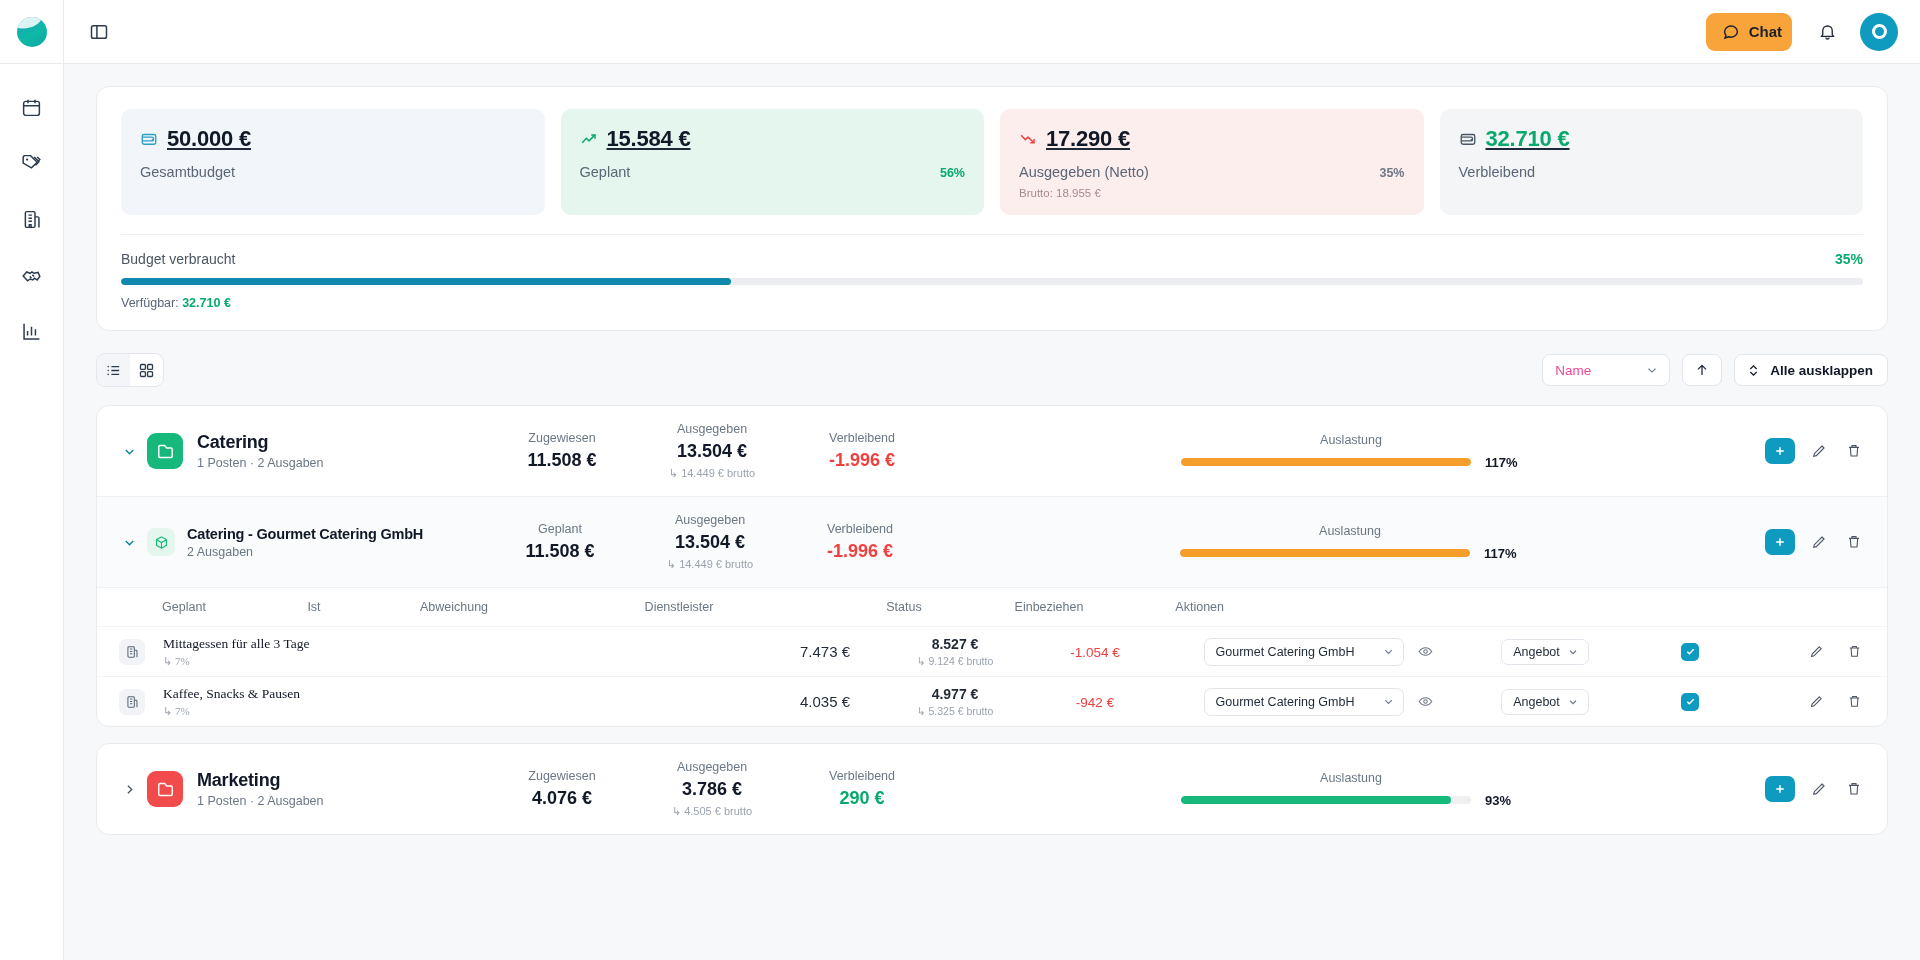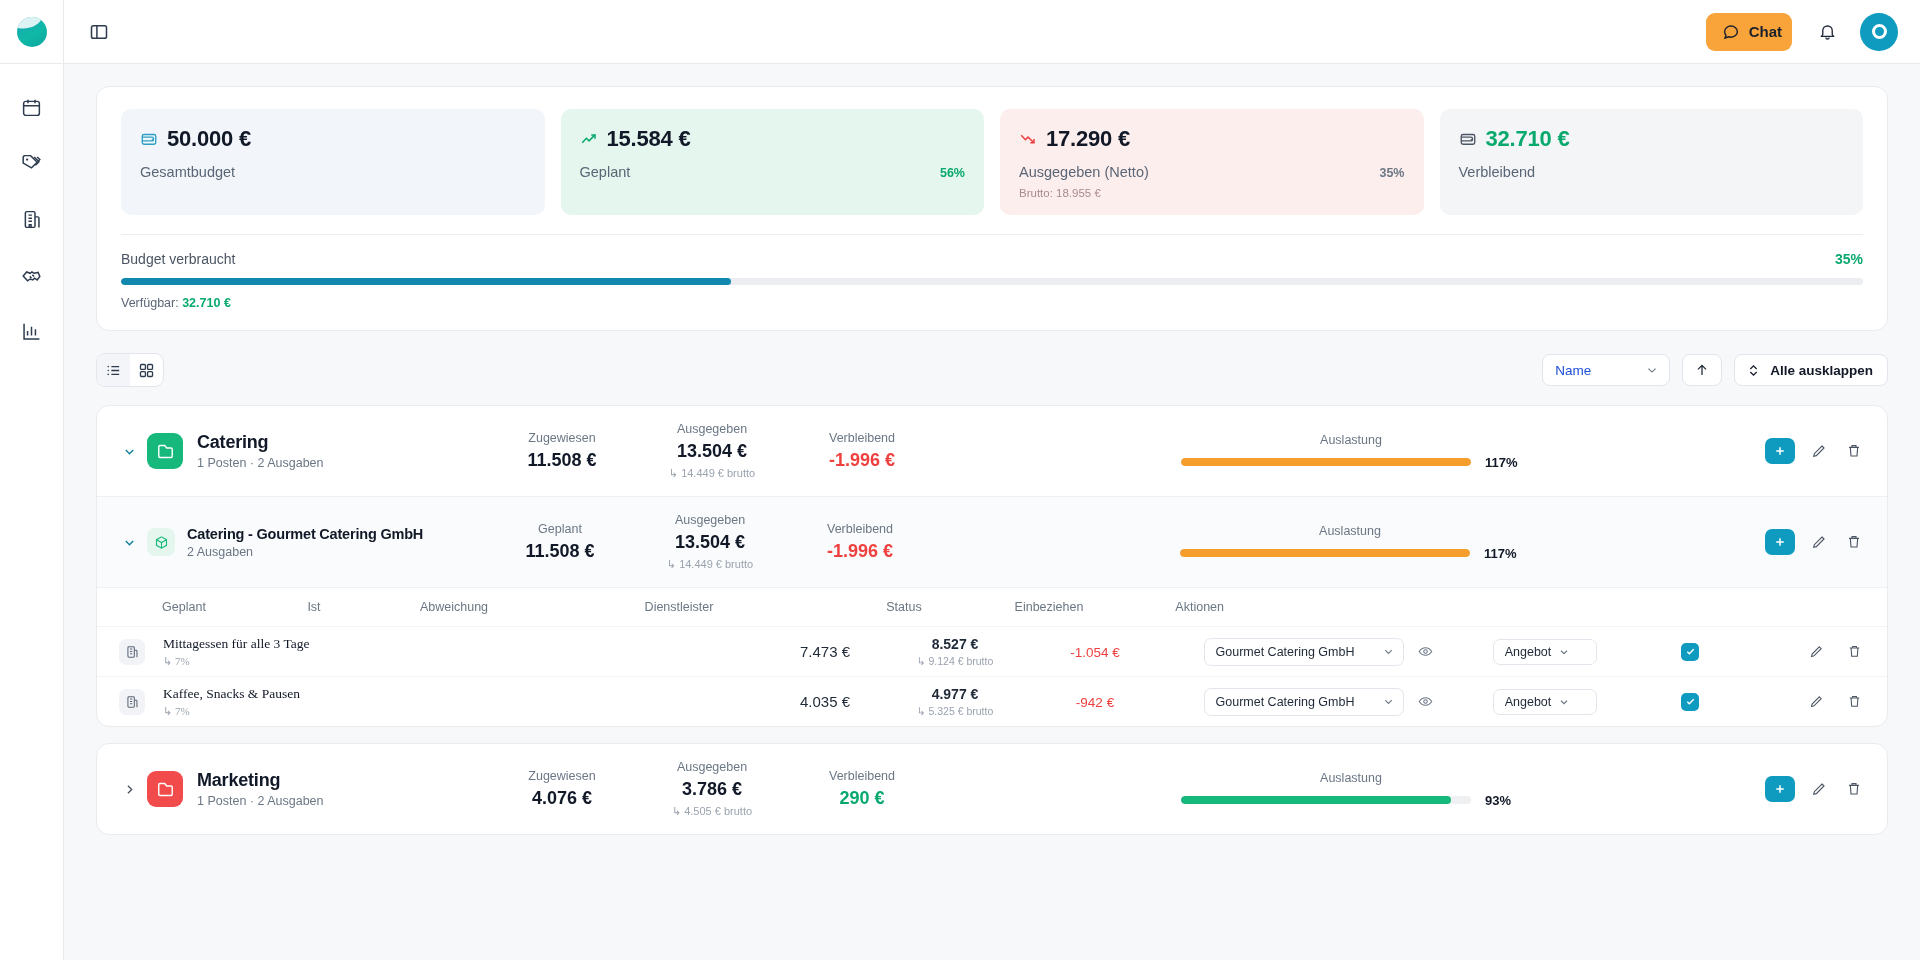--- a/index.html
+++ b/index.html
@@ -78,21 +78,21 @@
   }
   .stats-row { display: flex; gap: 16px; }
   .stat {
     flex: 1; border-radius: 10px; padding: 17px 19px 16px 19px; min-height: 106px;
     display: flex; flex-direction: column; justify-content: flex-start;
   }
   .stat.blue { background: #f2f6fa; }
   .stat.green { background: #e4f6ed; }
   .stat.red { background: #fdeeee; }
   .stat.grey { background: #f3f5f7; }
-  .stat-top { display: flex; align-items: center; gap: 9px; }
+  .stat-top { display: flex; align-items: center; gap: 9px; text-decoration: underline; }
   .stat-value { font-size: 22px; font-weight: 700; letter-spacing: -.2px; color: #111827; }
   .stat-value.greenv { color: #09a96e; }
   .stat-bottom { display: flex; align-items: baseline; justify-content: space-between; margin-top: 12px; }
   .stat-label { font-size: 14.5px; color: #5a6676; }
   .stat-pct { font-size: 12.5px; font-weight: 600; }
   .pct-green { color: #09a96e; }
   .pct-grey { color: #6b7785; }
   .stat-sub { font-size: 11.5px; color: #a78b8b; margin-top: 7px; }
 
   .divider { height: 1px; background: #eceef1; margin: 19px 0 0 0; }
@@ -115,21 +115,21 @@
   }
   .viewtoggle .vt {
     width: 33px; height: 32px; display: flex; align-items: center; justify-content: center;
     color: #2d3b4e; cursor: pointer;
   }
   .viewtoggle .vt.active { background: #f3f5f8; }
   .toolbar-spacer { flex: 1; }
   .select-ctl {
     display: flex; align-items: center; justify-content: space-between;
     width: 128px; height: 32px; padding: 0 10px 0 12px; background: #ffffff;
-    border: 1px solid #e2e6ec; border-radius: 8px; font-size: 13.5px; color: #1d4ed8; cursor: pointer;
+    border: 1px solid #e2e6ec; border-radius: 8px; font-size: 13.5px; color: #ec4899; cursor: pointer;
   }
   .icon-ctl {
     width: 40px; height: 32px; margin-left: 12px; background: #ffffff;
     border: 1px solid #e2e6ec; border-radius: 8px; display: flex; align-items: center;
     justify-content: center; color: #1f2937; cursor: pointer;
   }
   .expand-ctl {
     height: 32px; margin-left: 12px; background: #ffffff; border: 1px solid #e2e6ec;
     border-radius: 8px; display: flex; align-items: center; gap: 9px;
     padding: 0 14px 0 11px; font-size: 13.5px; font-weight: 700; color: #111827; cursor: pointer;
@@ -205,21 +205,21 @@
   .num-main.b { font-weight: 700; font-size: 14px; }
   .num-sub { font-size: 10.5px; color: #9aa3ae; margin-top: 3px; }
   .dev { font-size: 13.5px; color: #ef4040; }
   .prov-select {
     width: 200px; height: 28px; border: 1px solid #e2e6ec; border-radius: 7px; background: #ffffff;
     display: flex; align-items: center; justify-content: space-between;
     padding: 0 8px 0 11px; font-size: 12.5px; color: #1f2937; cursor: pointer;
   }
   .status-select {
     height: 26px; border: 1px solid #e2e6ec; border-radius: 7px; background: #ffffff;
-    display: flex; align-items: center; gap: 7px; padding: 0 26px 0 11px;
+    display: flex; align-items: center; gap: 7px; padding: 0 9px 0 11px;
     font-size: 12.5px; color: #1f2937; cursor: pointer;
   }
   .chk {
     width: 18px; height: 18px; border-radius: 5px; background: #0E9BBF;
     display: flex; align-items: center; justify-content: center; cursor: pointer;
   }
   svg { display: block; }
 </style>
 </head>
 <body>

